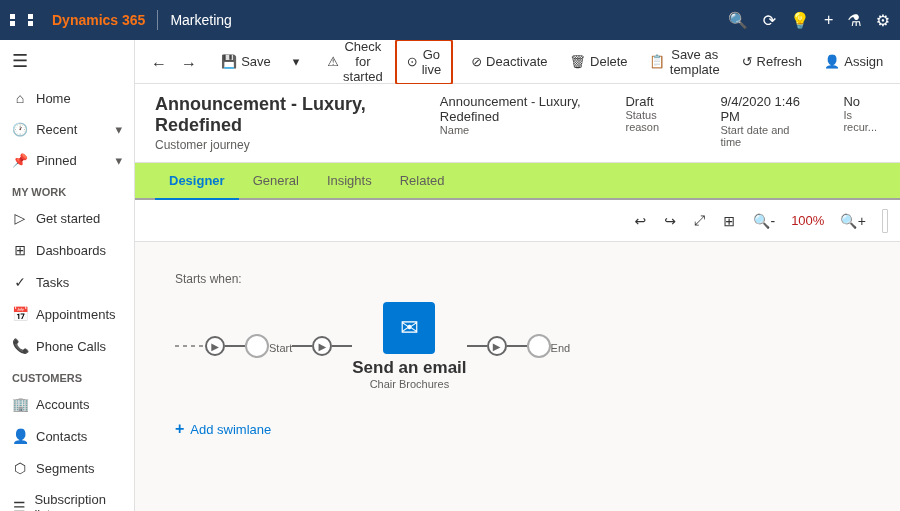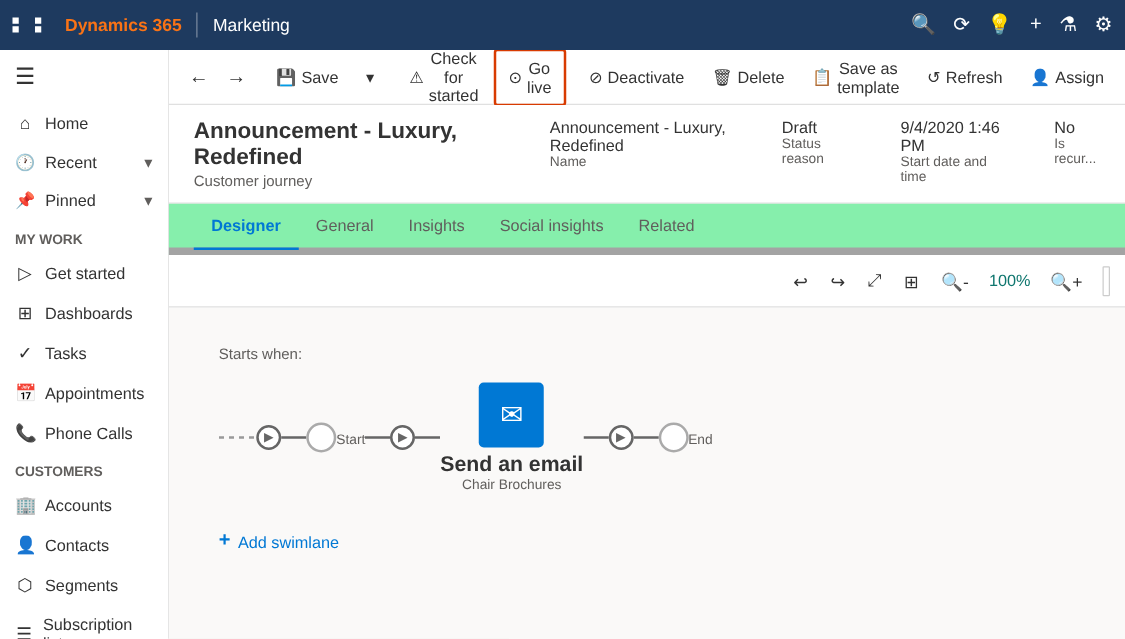--- a/index.html
+++ b/index.html
@@ -63,42 +63,42 @@
       padding: 10px 20px; display: flex; align-items: flex-start; gap: 40px;
     }
     .record-title h1 { font-size: 18px; font-weight: 600; color: #333; }
     .record-title .subtitle { font-size: 12px; color: #605e5c; margin-top: 2px; }
     .record-field { display: flex; flex-direction: column; }
     .record-field .label { font-size: 11px; color: #605e5c; margin-bottom: 2px; }
     .record-field .value { font-size: 13px; color: #333; max-width: 180px; }
 
     
     .tabs {
-      background: #86efac; border-bottom: 6px solid #a3a3a3;
+      background: #bef264; border-bottom: 2px solid #a3a3a3;
       display: flex; padding: 0 20px; gap: 0;
     }
     .tab {
       padding: 10px 14px; cursor: pointer; font-size: 13px; color: #605e5c;
       border-bottom: 2px solid transparent; margin-bottom: -2px;
     }
     .tab.active { color: #0078d4; border-bottom: 2px solid #0078d4; font-weight: 600; }
 
     
     .canvas-area {
       flex: 1; background: #faf9f8; overflow: auto; position: relative;
     }
     .canvas-toolbar {
       display: flex; align-items: center; justify-content: flex-end;
       padding: 8px 12px; gap: 6px; background: white; border-bottom: 1px solid #e0e0e0;
     }
     .canvas-tool-btn {
       border: none; background: none; cursor: pointer; padding: 4px 6px;
       font-size: 14px; color: #333; border-radius: 2px;
     }
-    .zoom-display { font-size: 13px; color: #0f766e; padding: 0 4px; }
+    .zoom-display { font-size: 13px; color: #b91c1c; padding: 0 4px; }
 
     
     .journey-canvas { padding: 30px 40px; }
     .swimlane-label { font-size: 12px; color: #605e5c; margin-bottom: 16px; }
 
     .journey-flow { display: flex; align-items: center; gap: 0; margin-top: 10px; }
 
     
     .condition-box {
       background: white; border: 1px solid #ccc; border-radius: 4px;
@@ -327,23 +327,20 @@
       <div class="tab active">
         <span>Designer</span>
       </div>
       <div class="tab">
         <span>General</span>
       </div>
       <div class="tab">
         <span>Insights</span>
       </div>
       <div class="tab">
-        <span>Social insights</span>
-      </div>
-      <div class="tab">
         <span>Related</span>
       </div>
     </div>
 
     <div class="canvas-area">
 
       <div class="canvas-toolbar">
         <button class="canvas-tool-btn">↩</button>
         <button class="canvas-tool-btn">↪</button>
         <button class="canvas-tool-btn">⤢</button>

